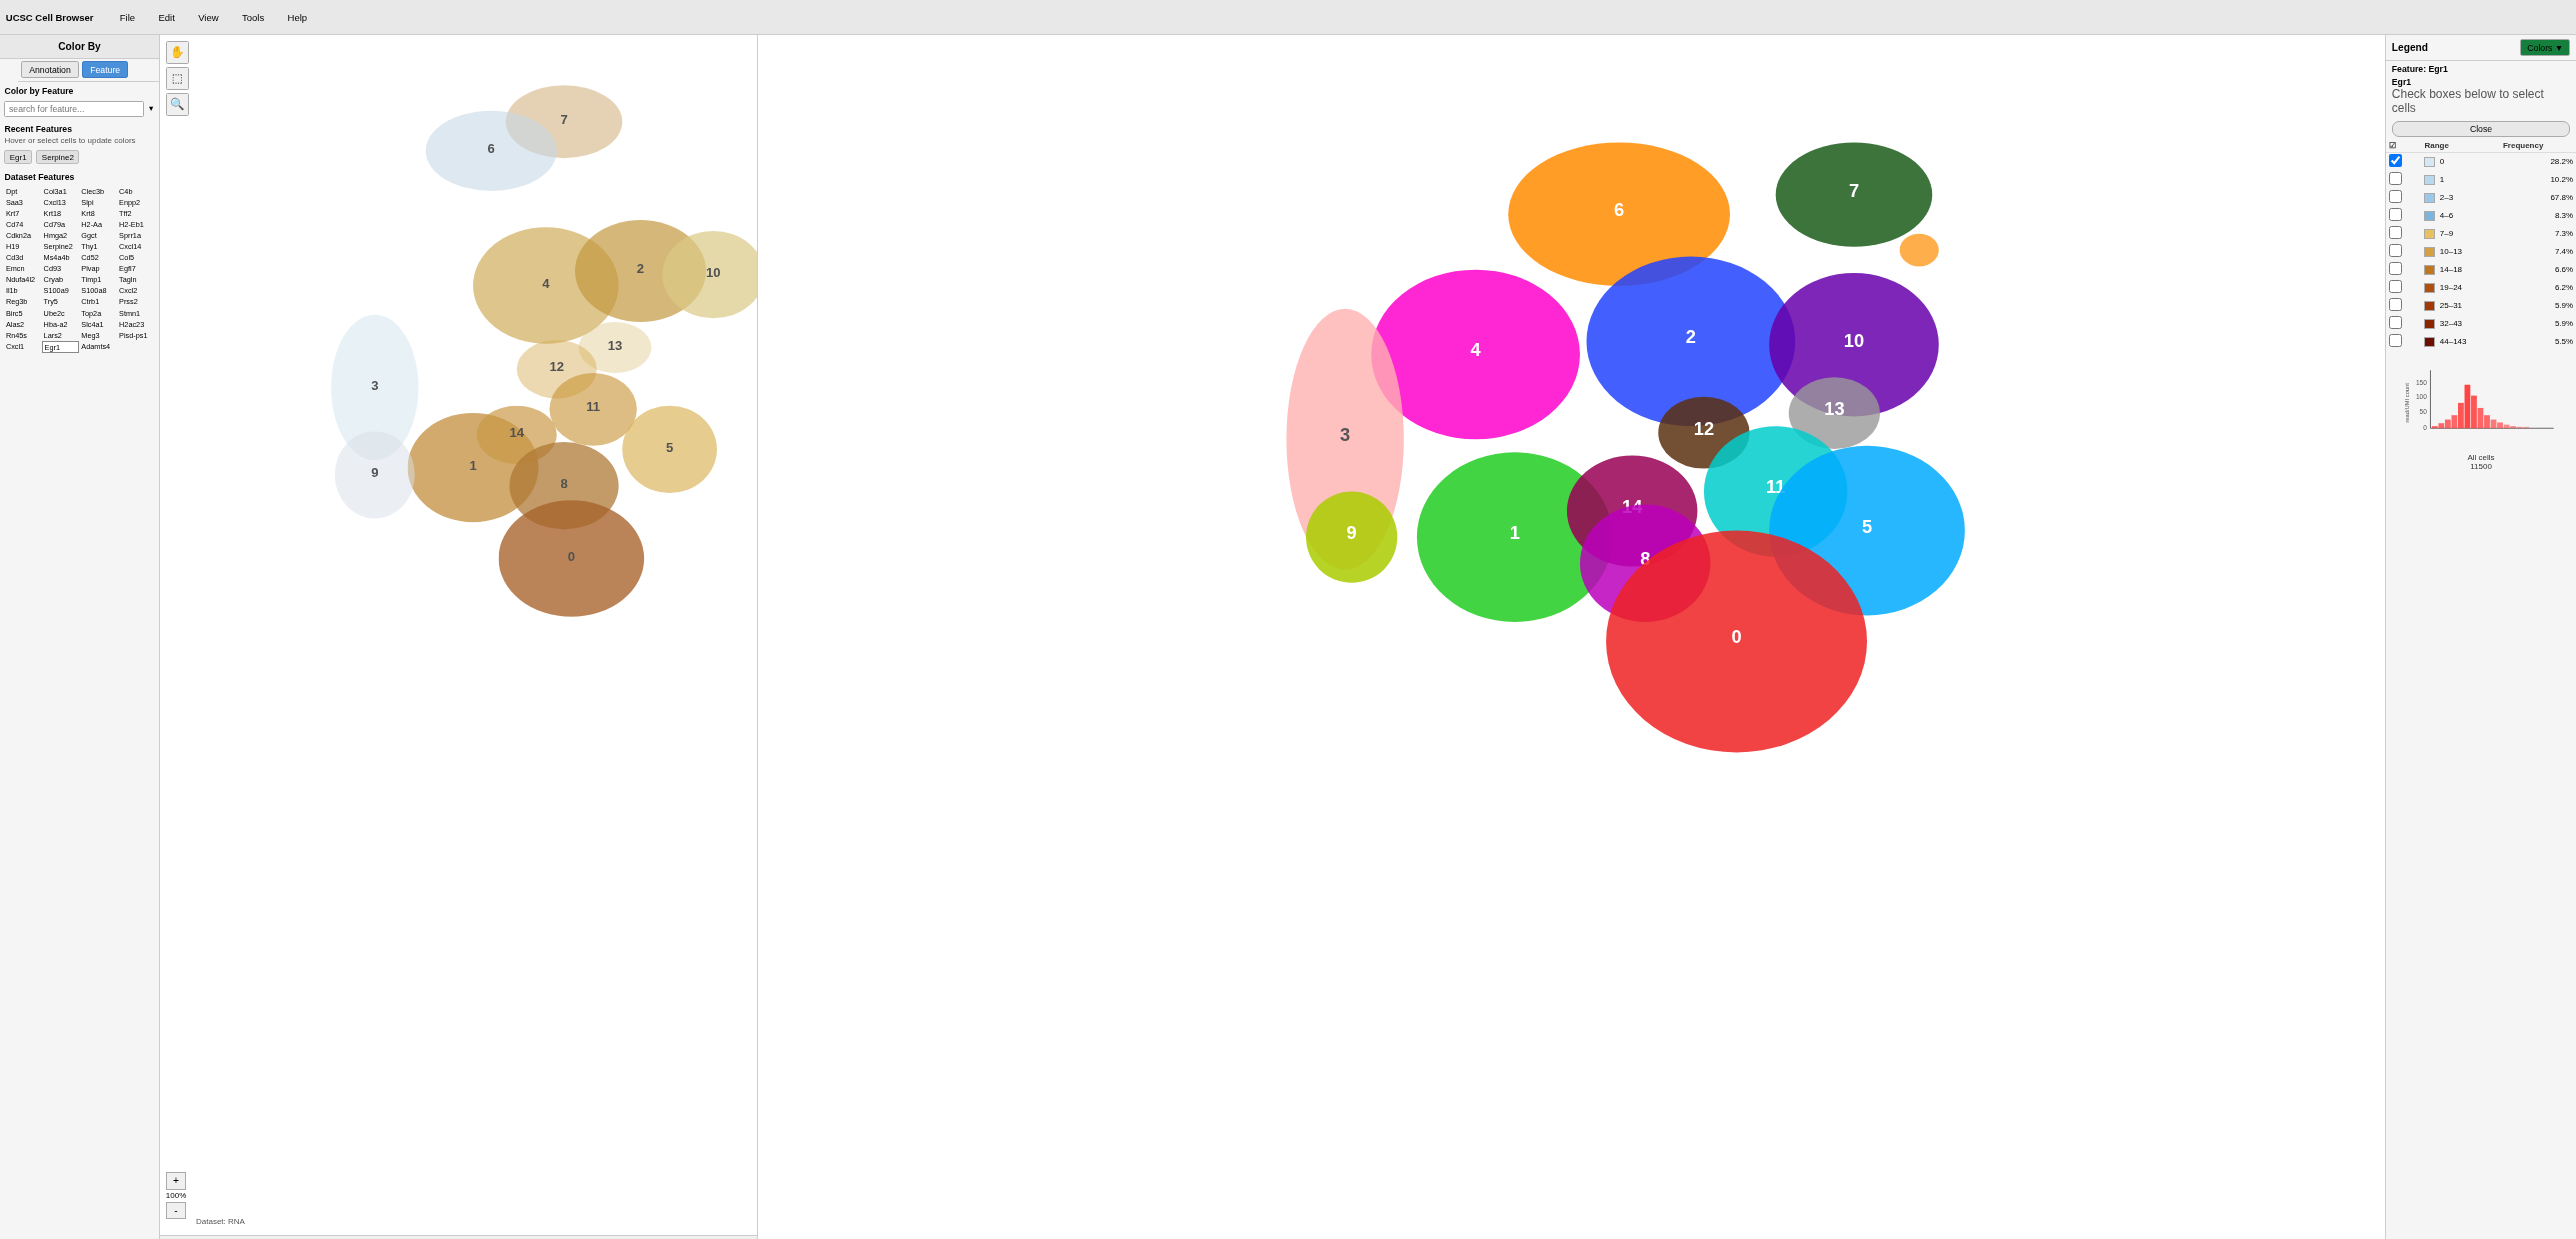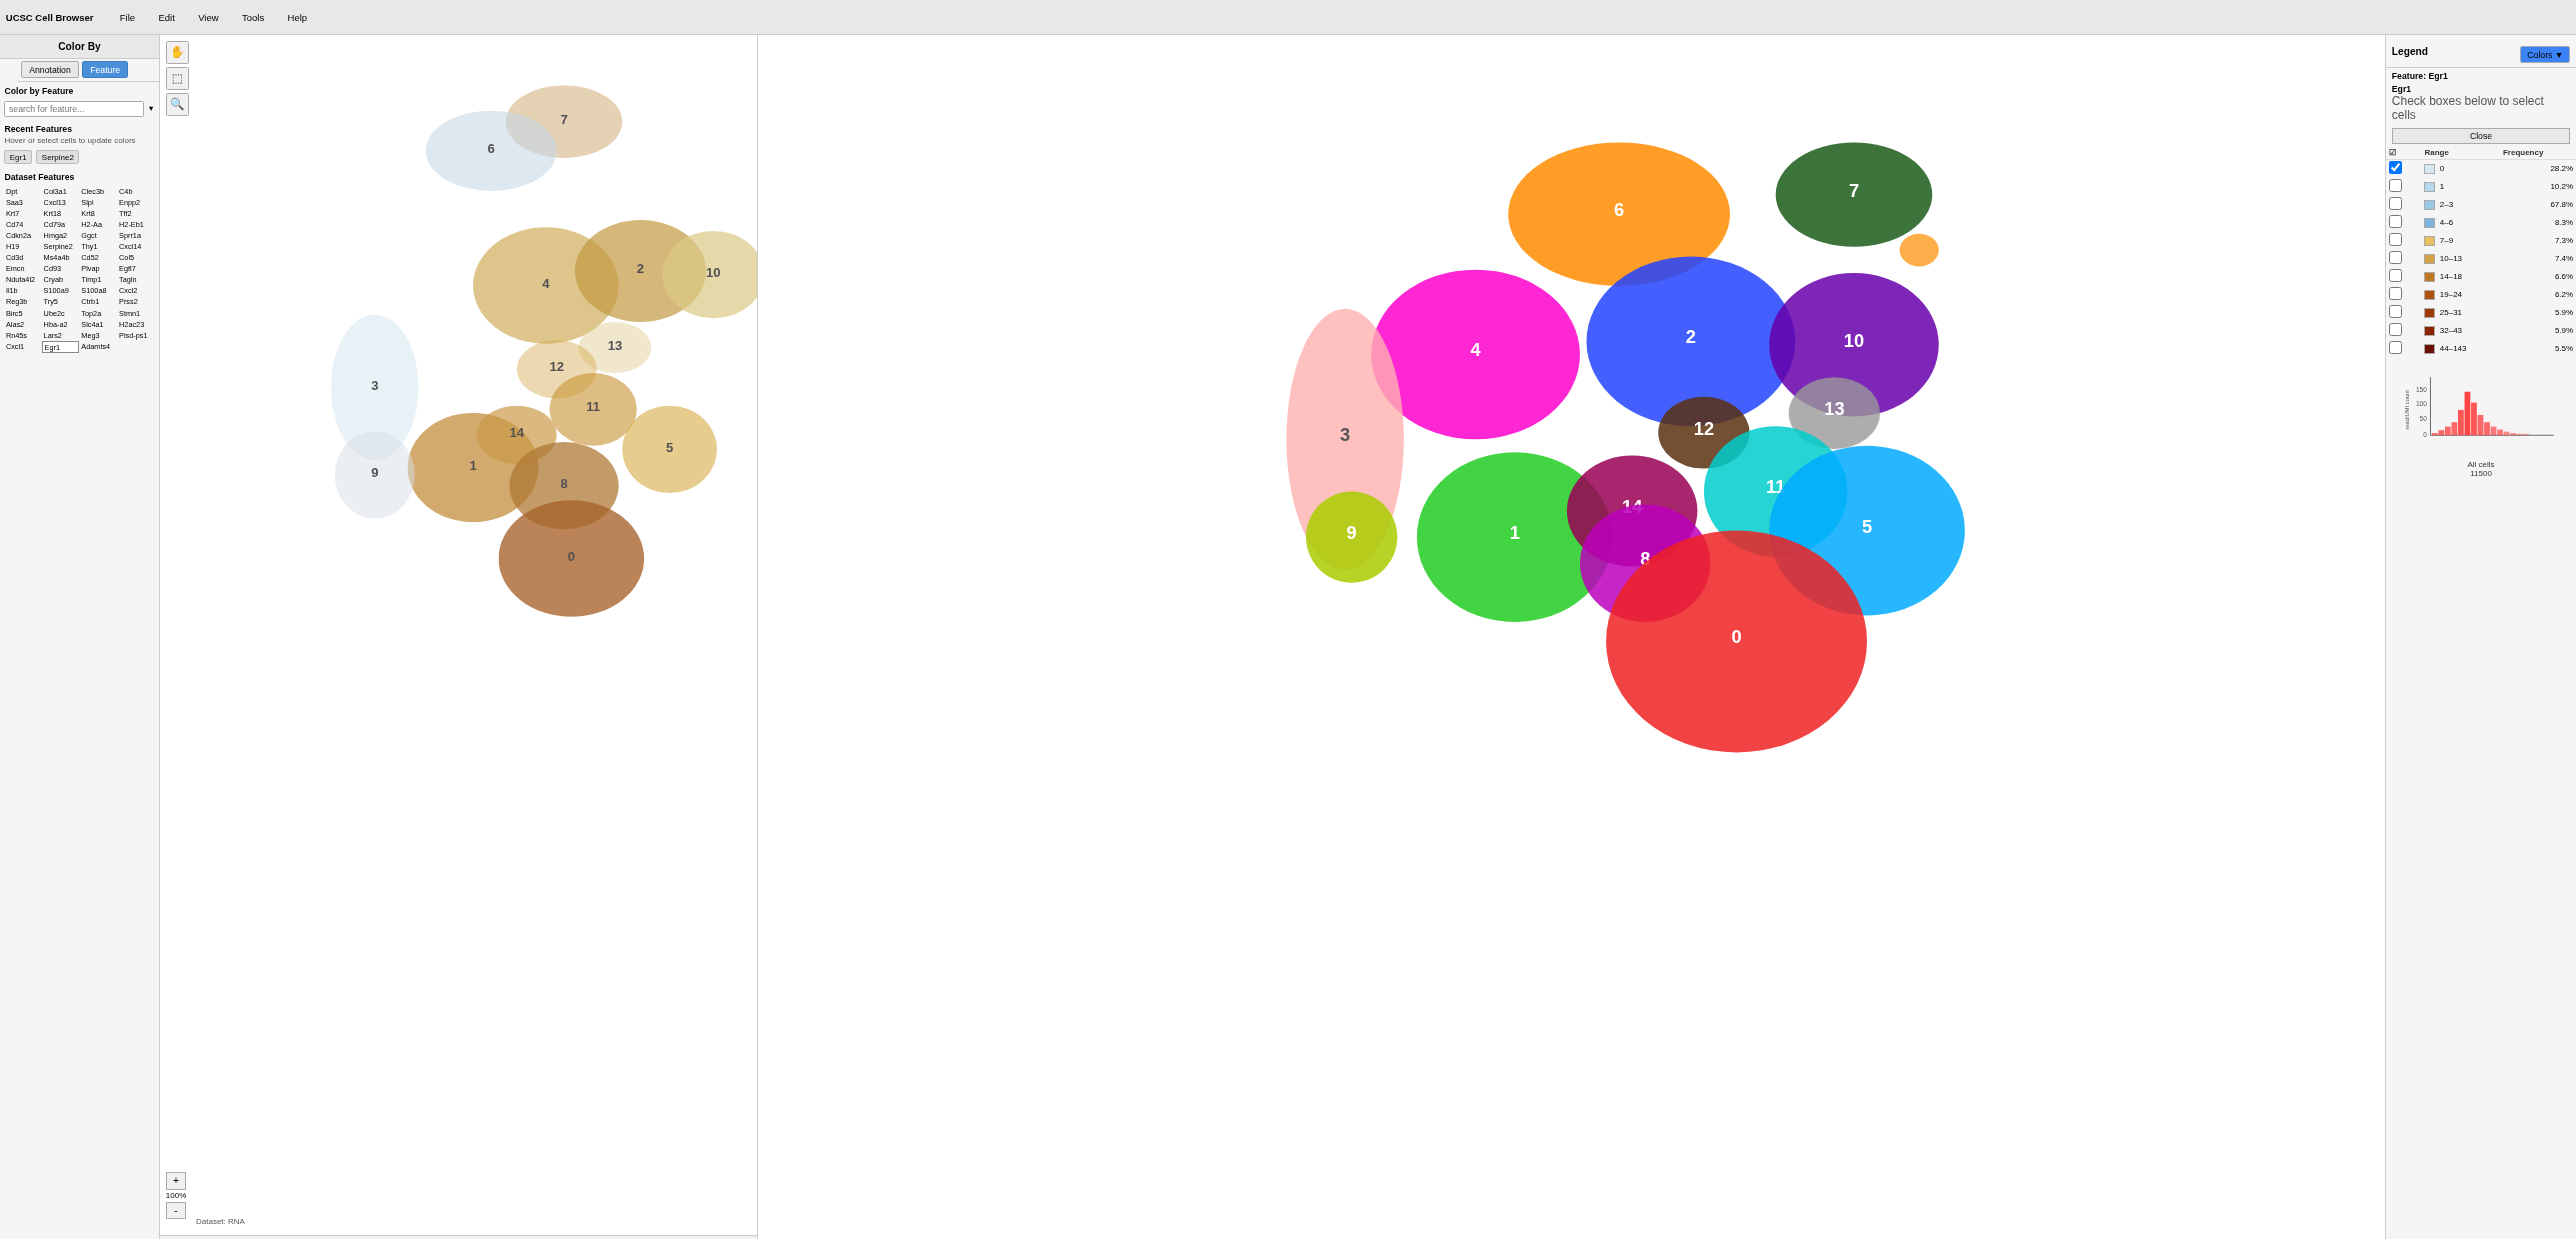--- a/index.html
+++ b/index.html
@@ -136,28 +136,28 @@
     .legend-panel {
       width: 191px; background: #f5f5f5; border-left: 0.7px solid #ccc;
       display: flex; flex-direction: column; overflow-y: auto; flex-shrink: 0;
     }
     .legend-header {
       display: flex; align-items: center; justify-content: space-between;
       padding: 4.4px 5.8px; border-bottom: 0.7px solid #ccc;
     }
     .legend-title { font-weight: bold; font-size: 10.2px; }
     .legend-colors-btn {
-      padding: 2.2px 5.8px; border: 0.7px solid #aaa; background: #3b82f6;
-      cursor: pointer; font-size: 8.7px; border-radius: 2.2px; margin-top: 7px;
+      padding: 2.2px 5.8px; border: 0.7px solid #aaa; background: #15803d;
+      cursor: pointer; font-size: 8.7px; border-radius: 2.2px;
     }
     .legend-feature-name { font-weight: bold; font-size: 8.7px; padding: 2.9px 5.8px 0 5.8px; }
     .legend-sub { font-size: 12px; color: #555; padding: 0 5.8px 2.9px 5.8px; }
     .legend-close-btn {
       padding: 2.2px 7.3px; border: 0.7px solid #aaa; background: #e8e8e8;
-      cursor: pointer; font-size: 8.7px; border-radius: 0; margin: 2.9px 5.8px;
+      cursor: pointer; font-size: 8.7px; border-radius: 7px; margin: 2.9px 5.8px;
     }
 
     .legend-table { width: 100%; border-collapse: collapse; font-size: 8px; }
     .legend-table th {
       text-align: left; padding: 1.5px 2.9px; border-bottom: 0.7px solid #ddd;
       font-size: 8px; color: #333;
     }
     .legend-table td { padding: 1.5px 2.9px; }
     .legend-checkbox { margin-right: 2.9px; }
     .color-swatch {

